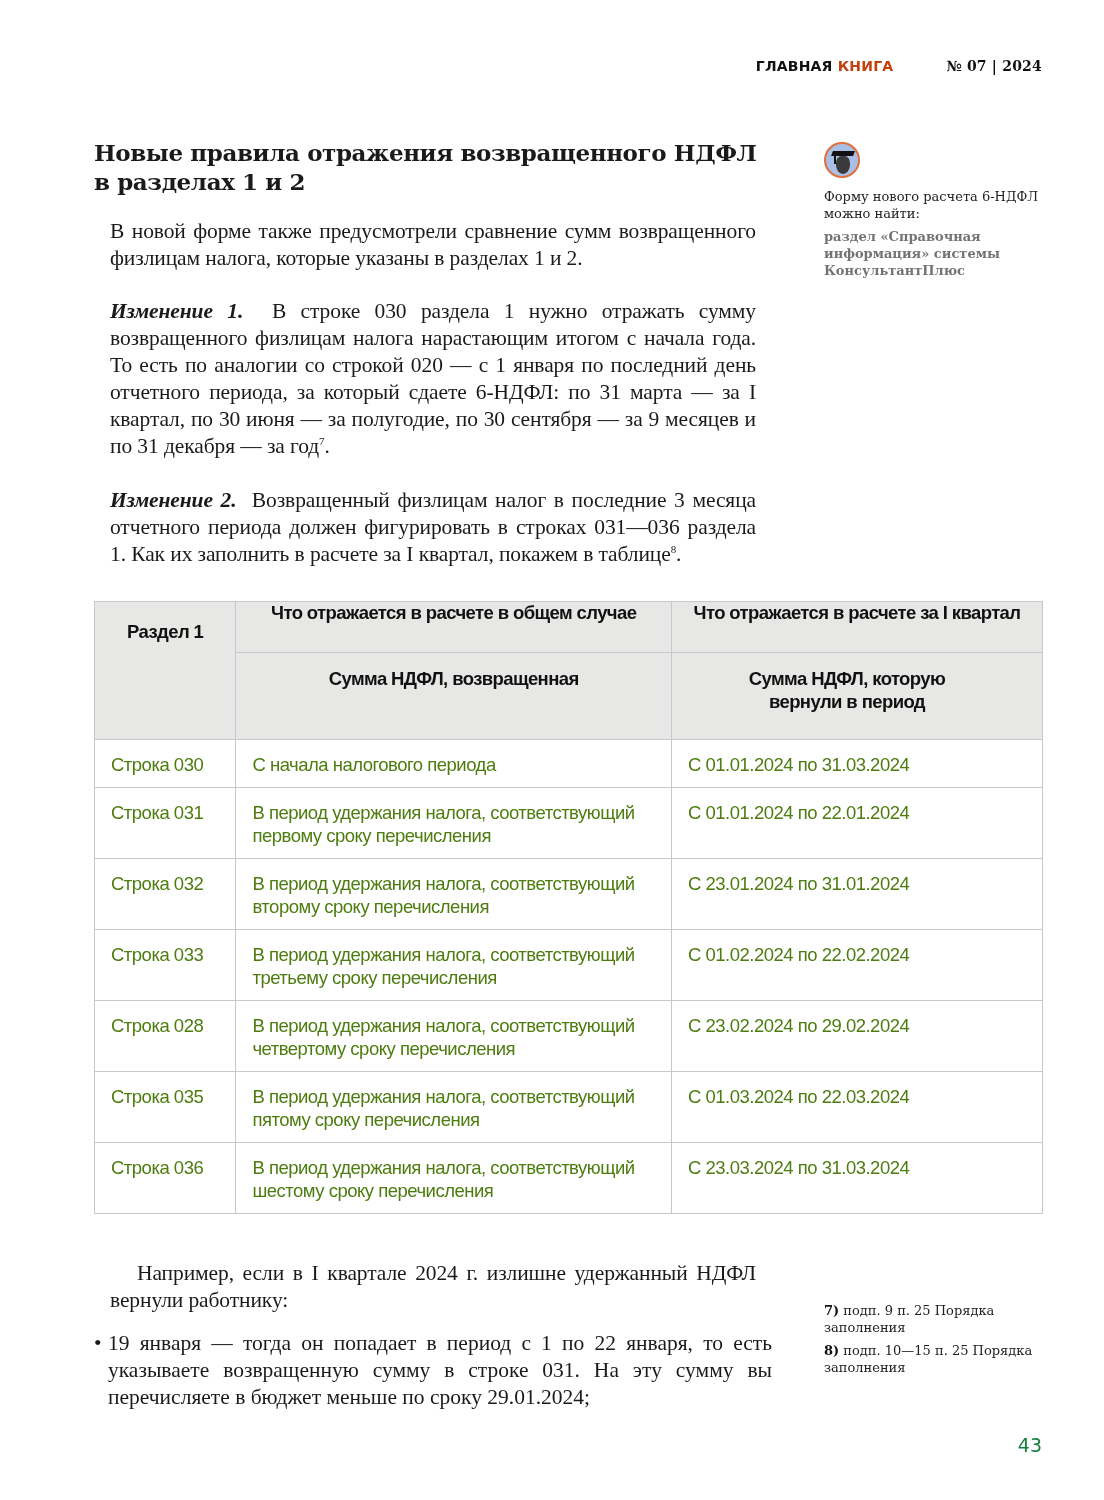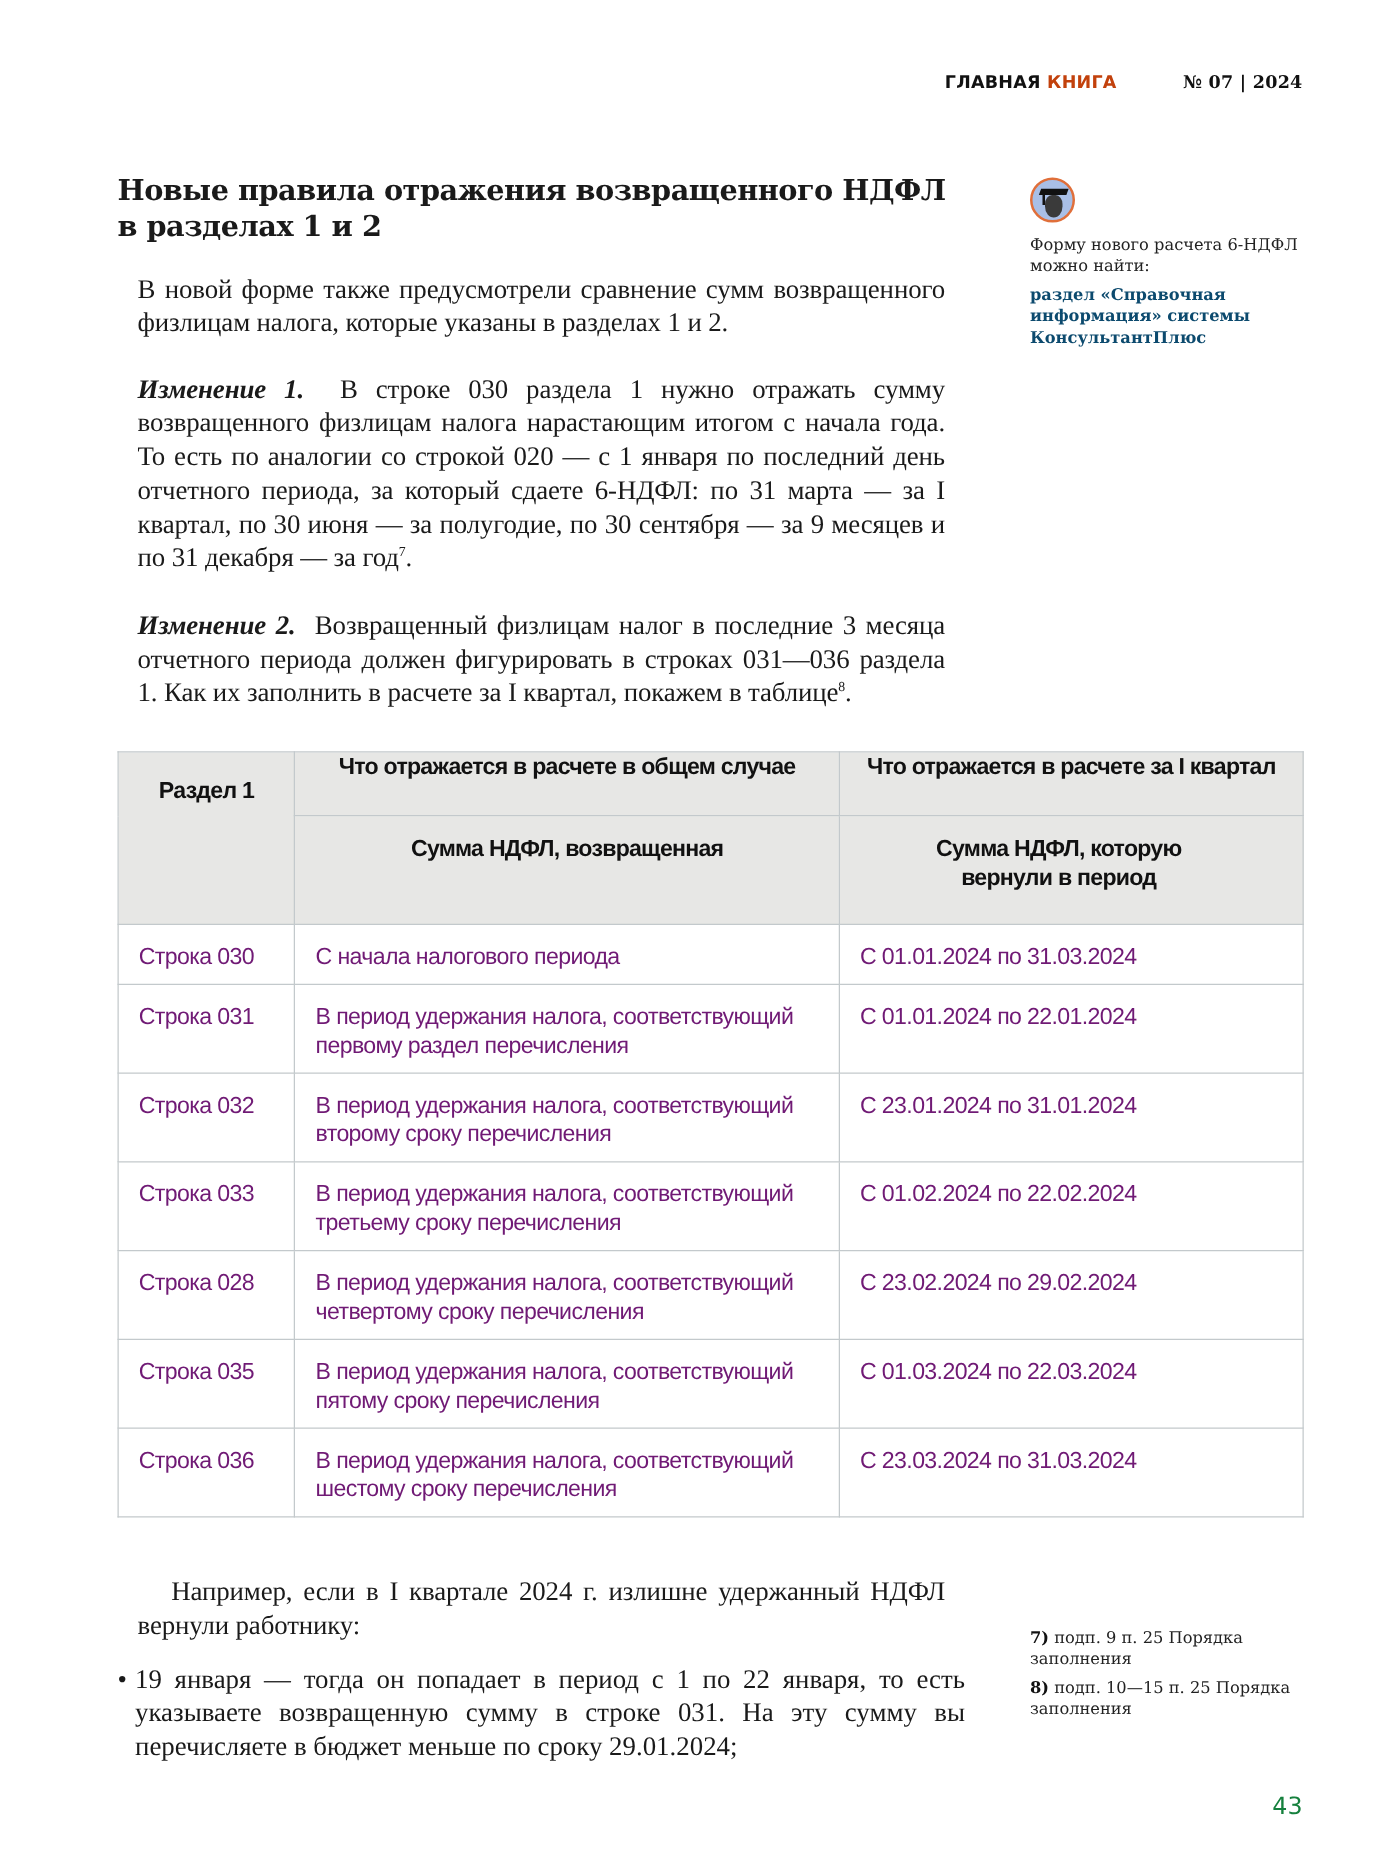--- a/index.html
+++ b/index.html
@@ -17,26 +17,26 @@
   .p-change2 { margin-top: 27px; }
   .lead { font-weight: bold; font-style: italic; }
   sup { font-size: 11px; vertical-align: super; line-height: 0; }
 
   .sidebar { position: absolute; left: 824px; top: 142px; width: 220px; font-family: "DejaVu Serif", serif; font-size: 13px; line-height: 17px; }
   .avatar { width: 36px; height: 36px; border-radius: 50%; background: #a9bfe6; border: 2px solid #e06f3a; position: relative; overflow: hidden; box-sizing: border-box; }
   .avatar .face { position: absolute; left: 10px; top: 12px; width: 14px; height: 18px; background: #3a3a3a; border-radius: 40% 40% 50% 50%; }
   .avatar .cap { position: absolute; left: 6px; top: 7px; width: 22px; height: 5px; background: #111; transform: skewX(-20deg); }
   .avatar .tassel { position: absolute; left: 8px; top: 11px; width: 2px; height: 9px; background: #111; }
   .side-note { margin-top: 10px; color: #222; }
-  .side-link { margin-top: 6px; font-weight: bold; color: #0c4a6e; }
+  .side-link { margin-top: 6px; font-weight: bold; color: #737373; }
 
   table.data { position: absolute; left: 94px; top: 601px; width: 949px; border-collapse: collapse; font-family: "Liberation Sans", sans-serif; font-size: 18.5px; }
   table.data td, table.data th { border: 1.5px solid #c3c9cc; vertical-align: top; text-align: left; }
   table.data th { background: #e7e7e5; font-weight: bold; text-align: center; transform-origin: left; letter-spacing: -0.6px; color: #111; }
-  table.data td { padding: 13px 16px 10px 16px; line-height: 23px; color: #701a75; letter-spacing: -0.5px; }
+  table.data td { padding: 13px 16px 10px 16px; line-height: 23px; color: #4d7c0f; letter-spacing: -0.5px; }
   .h-row1 th { height: 50px; padding: 0 12px; vertical-align: middle; }
   .h-row2 th { height: 72px; padding: 14px 12px 0 12px; line-height: 23px; }
   .col1 { width: 113px; }
   .col2 { width: 400px; }
   .col3 { width: 337px; }
   tr.row-single td { height: 24px; }
   tr.row-double td { height: 47px; }
 
   .bottom-col { position: absolute; left: 94px; top: 1244px; width: 678px; font-family: "Liberation Serif", serif; }
   .bottom-col .para { text-align: justify; }
@@ -96,21 +96,21 @@
     </tr>
   </thead>
   <tbody>
     <tr class="row-single">
       <td>Строка 030</td>
       <td>С начала налогового периода</td>
       <td>С 01.01.2024 по 31.03.2024</td>
     </tr>
     <tr class="row-double">
       <td>Строка 031</td>
-      <td>В период удержания налога, соответствующий первому раздел перечисления</td>
+      <td>В период удержания налога, соответствующий первому сроку перечисления</td>
       <td>С 01.01.2024 по 22.01.2024</td>
     </tr>
     <tr class="row-double">
       <td>Строка 032</td>
       <td>В период удержания налога, соответствующий второму сроку перечисления</td>
       <td>С 23.01.2024 по 31.01.2024</td>
     </tr>
     <tr class="row-double">
       <td>Строка 033</td>
       <td>В период удержания налога, соответствующий третьему сроку перечисления</td>

